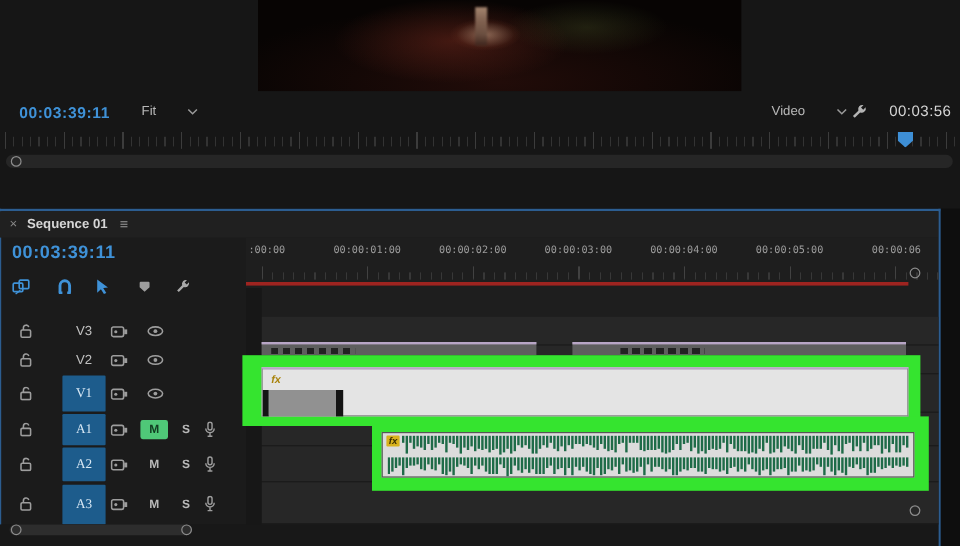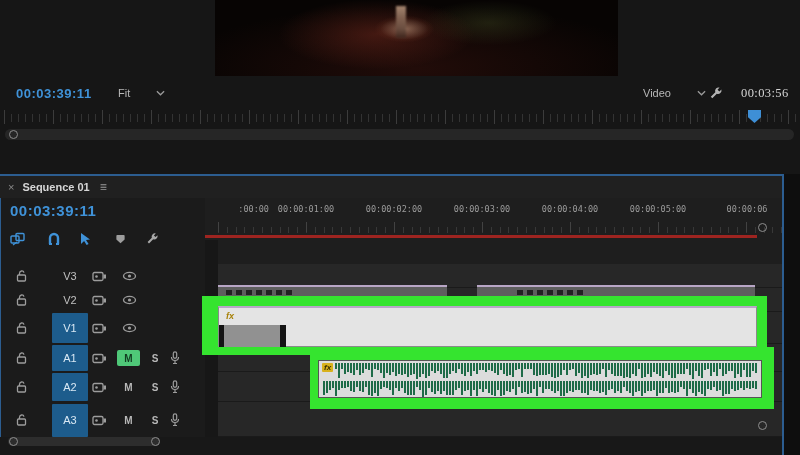--- a/index.html
+++ b/index.html
@@ -22,21 +22,21 @@
     background:
       radial-gradient(ellipse 40px 18px at 47% 38%,rgba(210,170,140,.55),rgba(120,60,40,.15) 60%,transparent 75%),
       radial-gradient(ellipse 140px 50px at 40% 45%,rgba(140,50,35,.40),transparent 70%),
       radial-gradient(ellipse 90px 30px at 68% 30%,rgba(90,110,50,.25),transparent 75%),
       radial-gradient(ellipse 300px 80px at 50% 90%,rgba(60,20,15,.5),transparent 80%),
       #070403;}
   #video-figure{left:45%;top:8%;width:10px;height:32px;background:linear-gradient(#caa58a,#3a241c);opacity:.8;filter:blur(1px);}
   .mon-tc{top:86px;font-size:13px;font-weight:bold;color:var(--c-timecode);letter-spacing:.5px;}
   .mon-select{top:87px;font-size:11px;color:#b8b8b8;display:flex;align-items:center;gap:26px;}
   .chev{width:9px;height:6px;}
-  .mon-dur{top:86px;font-size:12.5px;color:#d6d6d6;letter-spacing:.4px;white-space:nowrap;font-family:Liberation Serif, serif;}
+  .mon-dur{top:86px;font-size:12.5px;color:#d6d6d6;letter-spacing:.4px;white-space:nowrap;}
   #mon-ruler{left:4px;top:110px;width:792px;height:17px;
     background:
       repeating-linear-gradient(to right,#3c3c3c 0 1px,transparent 1px 49px) 0 0/100% 14px no-repeat,
       repeating-linear-gradient(to right,#333 0 1px,transparent 1px 7px) 0 4px/100% 8px no-repeat;}
   #mon-playhead{left:748px;top:110px;width:13px;height:13px;background:var(--c-playhead);
     clip-path:polygon(0 0,100% 0,100% 55%,50% 100%,0 55%);}
   #mon-scroll{left:5px;top:129px;width:789px;height:11px;background:#262626;border-radius:6px;}
   .ring{width:9px;height:9px;border:1.5px solid #8d8d8d;border-radius:50%;background:transparent;}
   #transport{top:146px;left:0;width:800px;height:26px;}
   .tbtn{position:absolute;top:148px;width:24px;height:20px;font-size:13px;color:#c2c2c2;}
@@ -52,21 +52,21 @@
   #tl-menu{margin-left:10px;color:#9a9a9a;font-size:12px;}
   #tl-tc{left:10px;top:202px;font-size:15px;font-weight:bold;color:var(--c-timecode);letter-spacing:.5px;}
   .tl-tool{position:absolute;top:231px;width:20px;height:16px;}
   .blue-ic{color:var(--c-timecode);}
   .gray-ic{color:#a0a0a0;}
 
   
   .trow{position:absolute;left:0;width:205px;background:transparent;}
   .tab-box{position:absolute;left:52px;width:36px;display:flex;align-items:center;justify-content:center;
     font-size:11px;color:#c0c0c0;}
-  .tab-blue{background:var(--c-tracktab);color:#d8e8f4;border-radius:1px;}
+  .tab-blue{background:var(--c-tracktab);color:#d8e8f4;border-radius:1px;font-family:Liberation Serif, serif;}
   .hicon{position:absolute;color:#9d9d9d;}
   .mbtn{position:absolute;left:117px;width:23px;height:16px;border-radius:2px;
     font-size:10px;font-weight:bold;color:#b8b8b8;display:flex;align-items:center;justify-content:center;}
   .mbtn.on{background:var(--c-mute);color:#123d22;}
   .sbtn{position:absolute;left:148px;width:14px;height:16px;font-size:10px;font-weight:bold;color:#b8b8b8;
     display:flex;align-items:center;justify-content:center;}
 
   
   #tracks-bg{left:205px;top:198px;width:577px;height:239px;background:#1e1e1e;}
   .row-band{position:absolute;left:218px;width:564px;background:#272727;border-bottom:1px solid #1a1a1a;}
@@ -249,21 +249,21 @@
   <div id="tracks-bg" class="abs"></div>
   <div class="row-band abs" style="top:264px;height:24px"></div>
   <div class="row-band abs" style="top:288px;height:24px"></div>
   <div class="row-band abs" style="top:312px;height:32px"></div>
   <div class="row-band abs" style="top:344px;height:28px"></div>
   <div class="row-band abs" style="top:372px;height:30px"></div>
   <div class="row-band abs" style="top:402px;height:35px"></div>
   <div id="dark-col" class="abs"></div>
 
   <div id="tl-ruler-labels" class="abs">
-    <span class="rlabel" style="left:2px;text-align:right">:00:00</span>
+    <span class="rlabel" style="left:2px;text-align:left">:00:00</span>
     <span class="rlabel" style="left:70px">00:00:01:00</span>
     <span class="rlabel" style="left:158px">00:00:02:00</span>
     <span class="rlabel" style="left:246px">00:00:03:00</span>
     <span class="rlabel" style="left:334px">00:00:04:00</span>
     <span class="rlabel" style="left:422px">00:00:05:00</span>
     <span class="rlabel" style="left:511px">00:00:06</span>
   </div>
   <div id="tl-ticks" class="abs"></div>
   <div id="render-bar" class="abs"></div>
 

